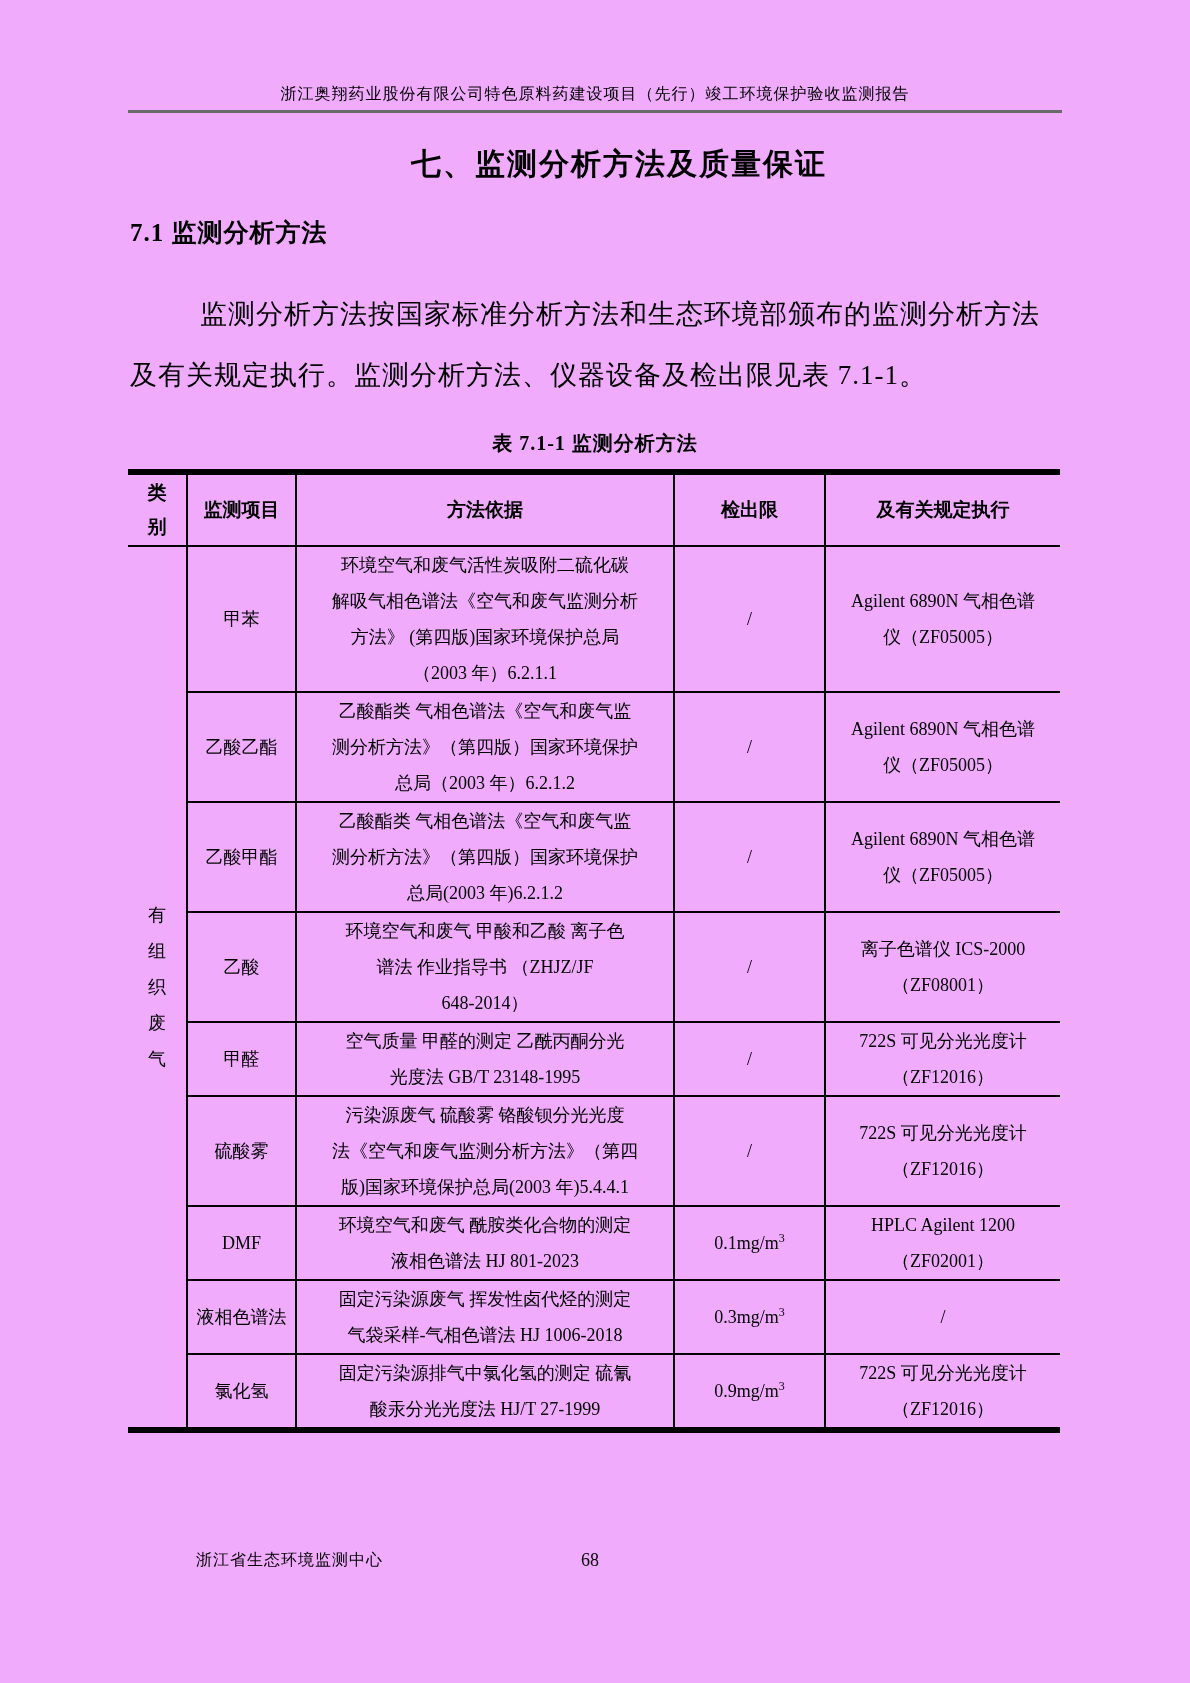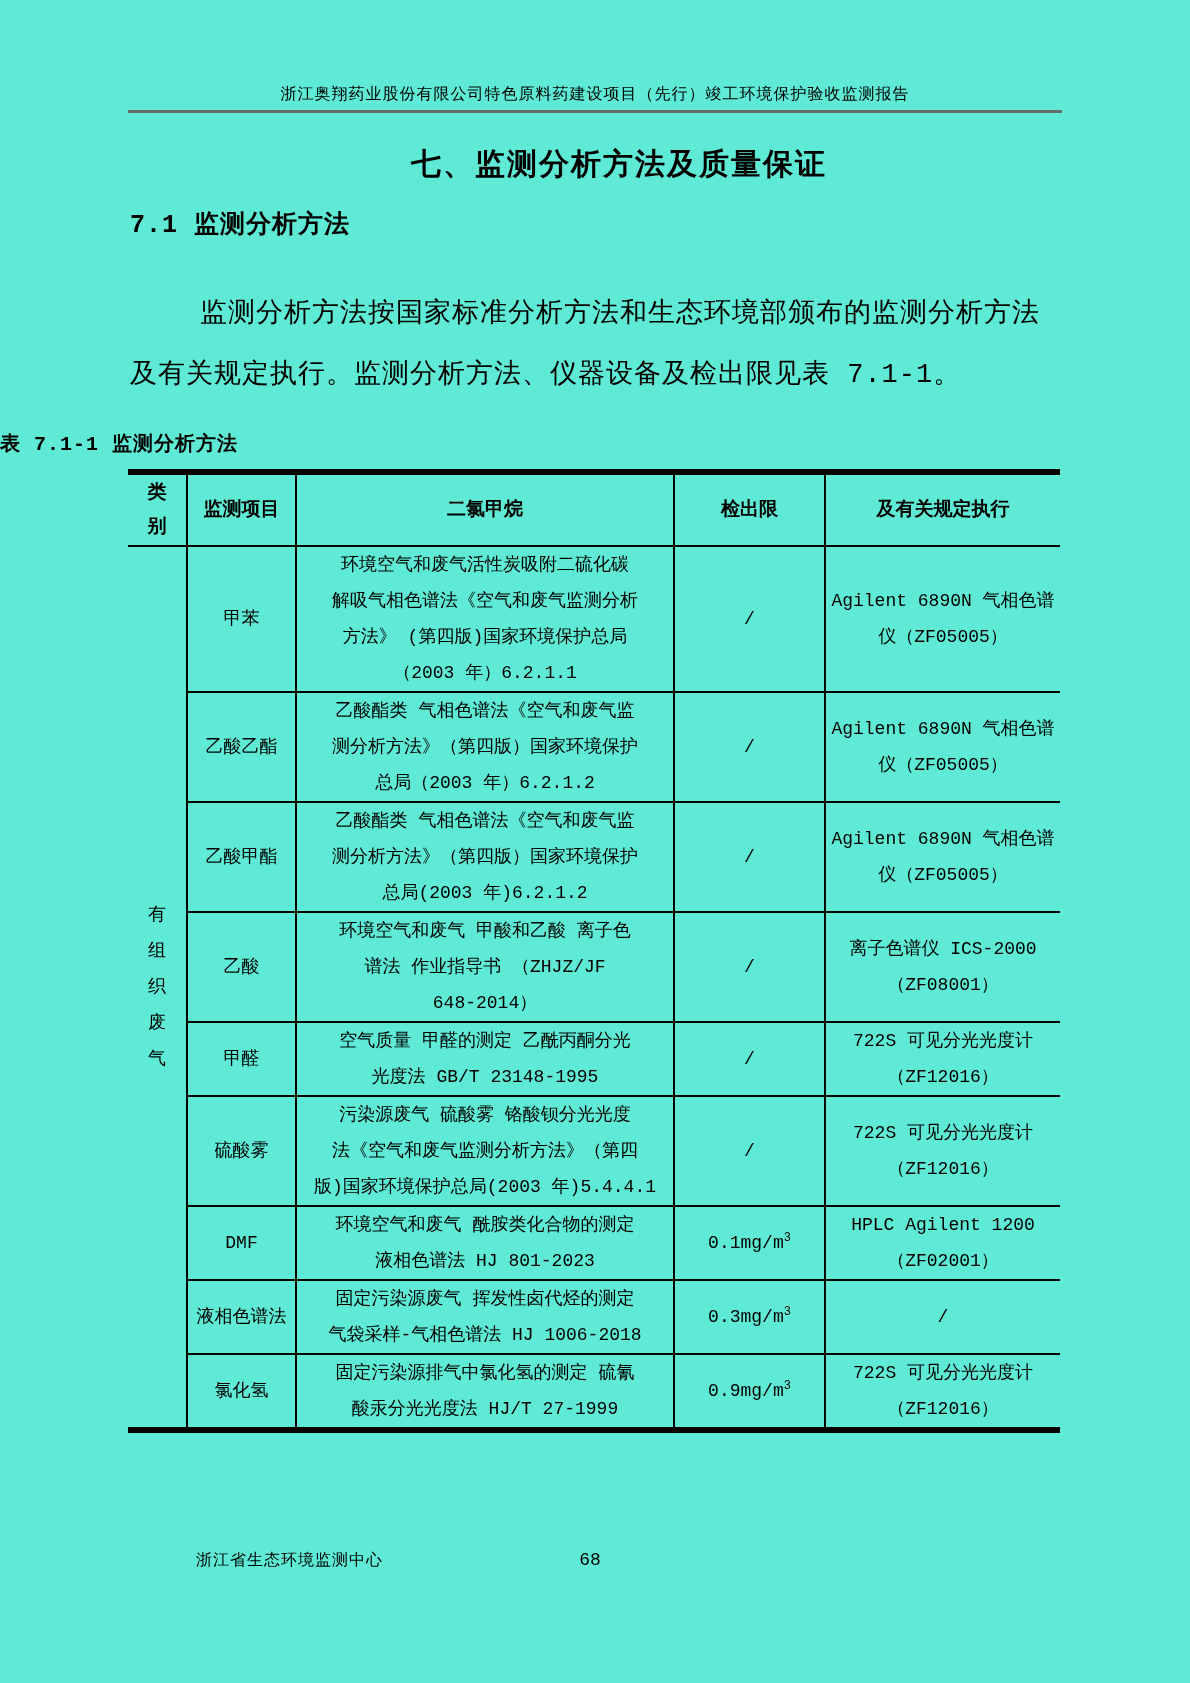--- a/index.html
+++ b/index.html
@@ -1,48 +1,48 @@
 <!DOCTYPE html>
 <html><head>
 <meta charset="utf-8">
 <style>
   html,body{margin:0;padding:0;background:#e8e8e8;}
   .page{
     position:relative;
     width:1190px;height:1683px;
     margin:0 auto;
-    background:#5eead4;
-    font-family:Liberation Mono, monospace;
+    background:#f0abfc;
+    font-family:Liberation Serif, serif;
     color:#000;
     overflow:hidden;
   }
   .running-header{
     position:absolute;top:84px;left:0;width:100%;
     text-align:center;font-size:16px;letter-spacing:1px;
   }
   .header-rule{
     position:absolute;top:110px;left:128px;width:934px;height:3px;
     background:#6a6a6a;
   }
   .doc-title{
     position:absolute;top:144px;left:0;width:100%;
     text-align:center;font-size:30px;font-weight:bold;letter-spacing:2px;margin-left:24px;
   }
   .section-heading{
-    position:absolute;top:207px;left:130px;
+    position:absolute;top:216px;left:130px;
     font-size:25px;font-weight:bold;letter-spacing:1px;
   }
   .body-paragraph{
     position:absolute;top:284px;left:130px;width:932px;
     font-size:27px;line-height:61px;letter-spacing:1px;
     white-space:pre-line;text-indent:70px;
   }
   .table-caption{
     position:absolute;top:430px;left:0;width:100%;
-    text-align:left;font-size:20px;font-weight:bold;letter-spacing:1px;
+    text-align:center;font-size:20px;font-weight:bold;letter-spacing:1px;
   }
   table.methods{
     position:absolute;top:469px;left:128px;width:932px;
     border-collapse:collapse;table-layout:fixed;
     border-top:6px solid #000;border-bottom:6px solid #000;
   }
   table.methods th,table.methods td{
     border:2px solid #000;
     padding:0 2px;
     text-align:center;vertical-align:middle;
@@ -85,21 +85,21 @@
         <col style="width:109px">
         <col style="width:378px">
         <col style="width:151px">
         <col style="width:235px">
     </colgroup>
     <thead>
       <tr>
         <th>类
 别</th>
         <th>监测项目</th>
-        <th>二氯甲烷</th>
+        <th>方法依据</th>
         <th>检出限</th>
         <th>及有关规定执行</th>
       </tr>
     </thead>
     <tbody>
       <tr style="height:142px">
         <td class="cat" rowspan="9">有
 组
 织
 废

